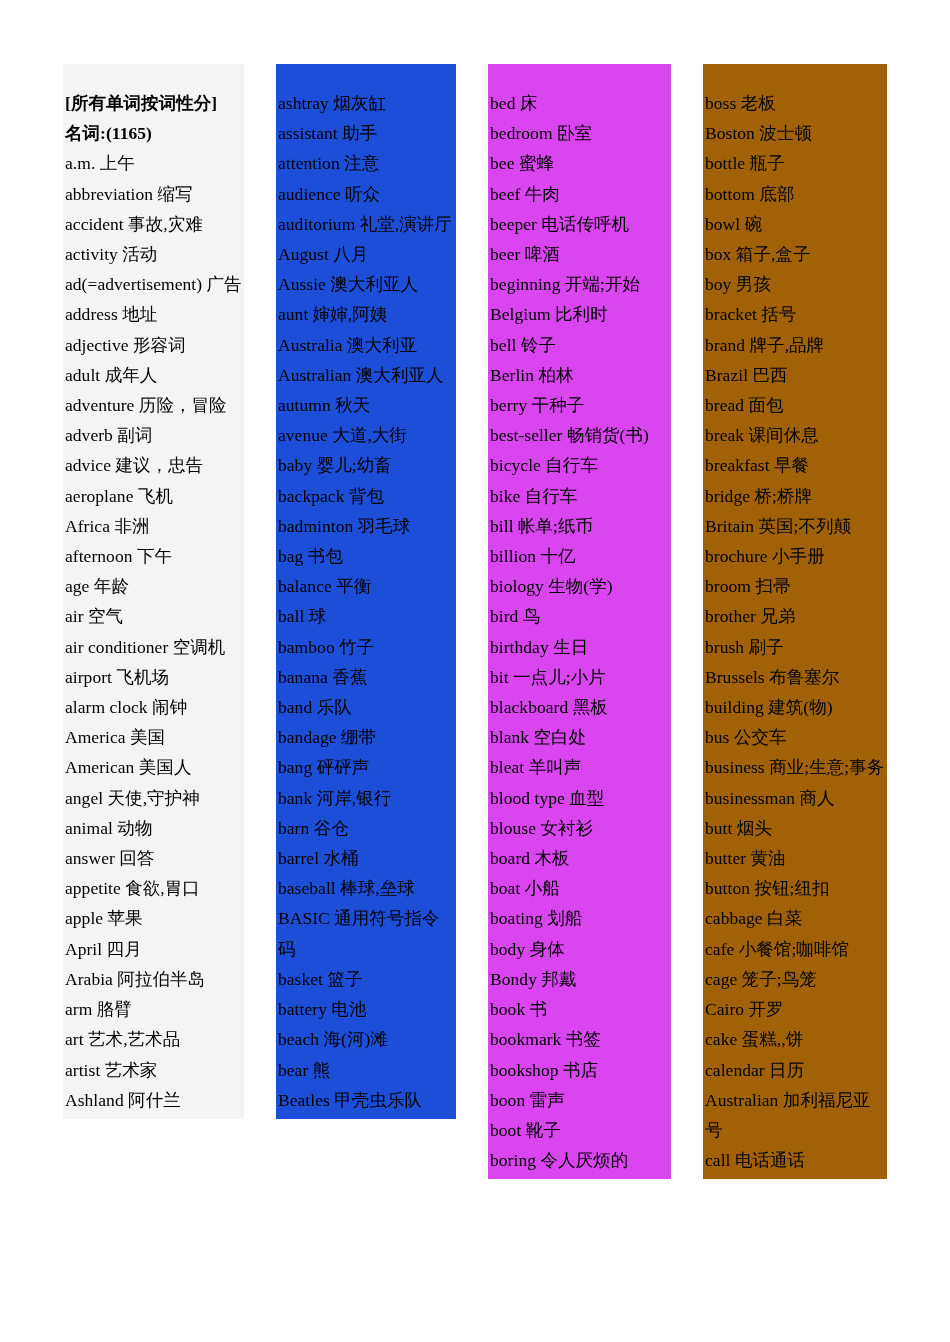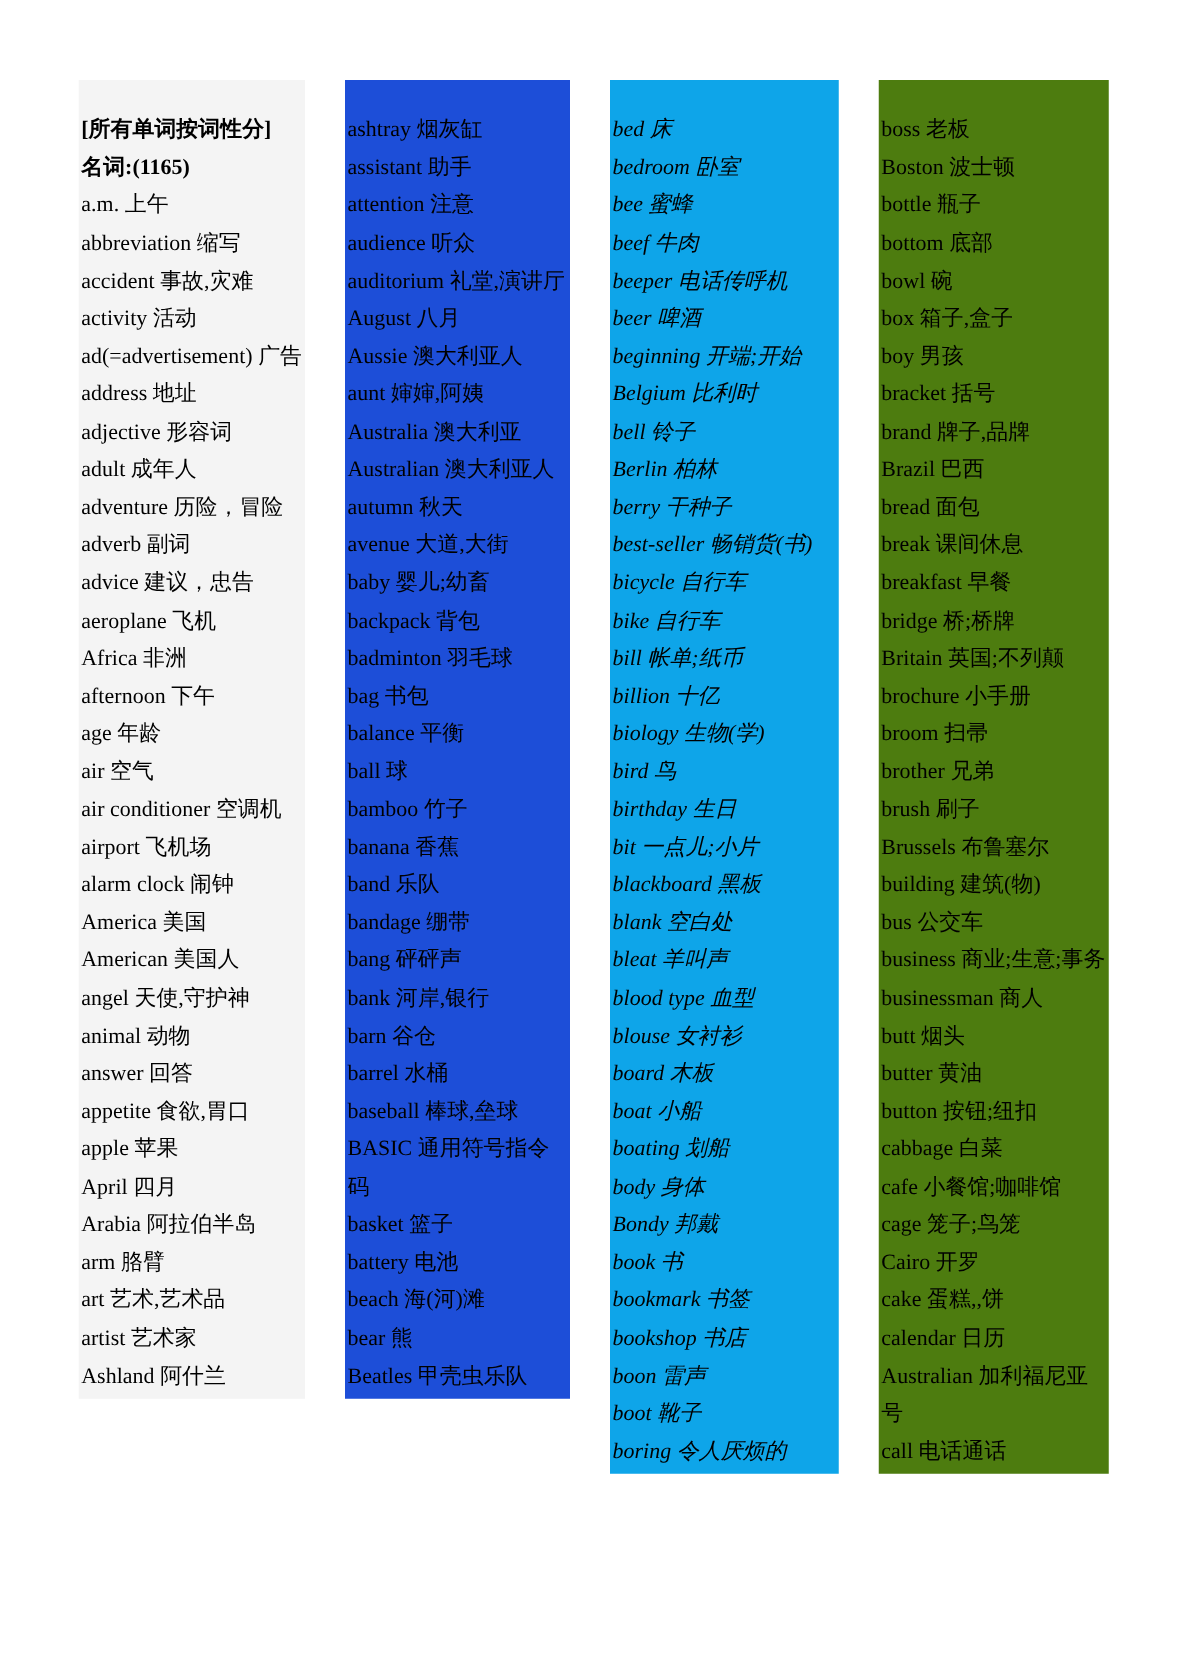--- a/index.html
+++ b/index.html
@@ -136,21 +136,21 @@
           <div class="entry">baseball 棒球,垒球</div>
           <div class="entry">BASIC 通用符号指令码</div>
           <div class="entry">basket 篮子</div>
           <div class="entry">battery 电池</div>
           <div class="entry">beach  海(河)滩</div>
           <div class="entry">bear 熊</div>
           <div class="entry">Beatles 甲壳虫乐队</div>
         </div>
     </div>
 
-    <div class="column col-3" style="background: #0ea5e9; font-style: italic;">
+    <div class="column col-3" style="background: #d946ef;">
       <div class="spacer-top"></div>
       <div>
           <div class="entry">bed 床</div>
           <div class="entry">bedroom 卧室</div>
           <div class="entry">bee 蜜蜂</div>
           <div class="entry">beef 牛肉</div>
           <div class="entry">beeper 电话传呼机</div>
           <div class="entry">beer 啤酒</div>
           <div class="entry">beginning 开端;开始</div>
           <div class="entry">Belgium 比利时</div>
@@ -178,21 +178,21 @@
           <div class="entry">Bondy 邦戴</div>
           <div class="entry">book 书</div>
           <div class="entry">bookmark 书签</div>
           <div class="entry">bookshop 书店</div>
           <div class="entry">boon 雷声</div>
           <div class="entry">boot 靴子</div>
           <div class="entry">boring 令人厌烦的</div>
         </div>
     </div>
 
-    <div class="column col-4" style="background: #4d7c0f;">
+    <div class="column col-4" style="background: #a16207;">
       <div class="spacer-top"></div>
       <div>
           <div class="entry">boss 老板</div>
           <div class="entry">Boston 波士顿</div>
           <div class="entry">bottle 瓶子</div>
           <div class="entry">bottom 底部</div>
           <div class="entry">bowl 碗</div>
           <div class="entry">box 箱子,盒子</div>
           <div class="entry">boy 男孩</div>
           <div class="entry">bracket 括号</div>

